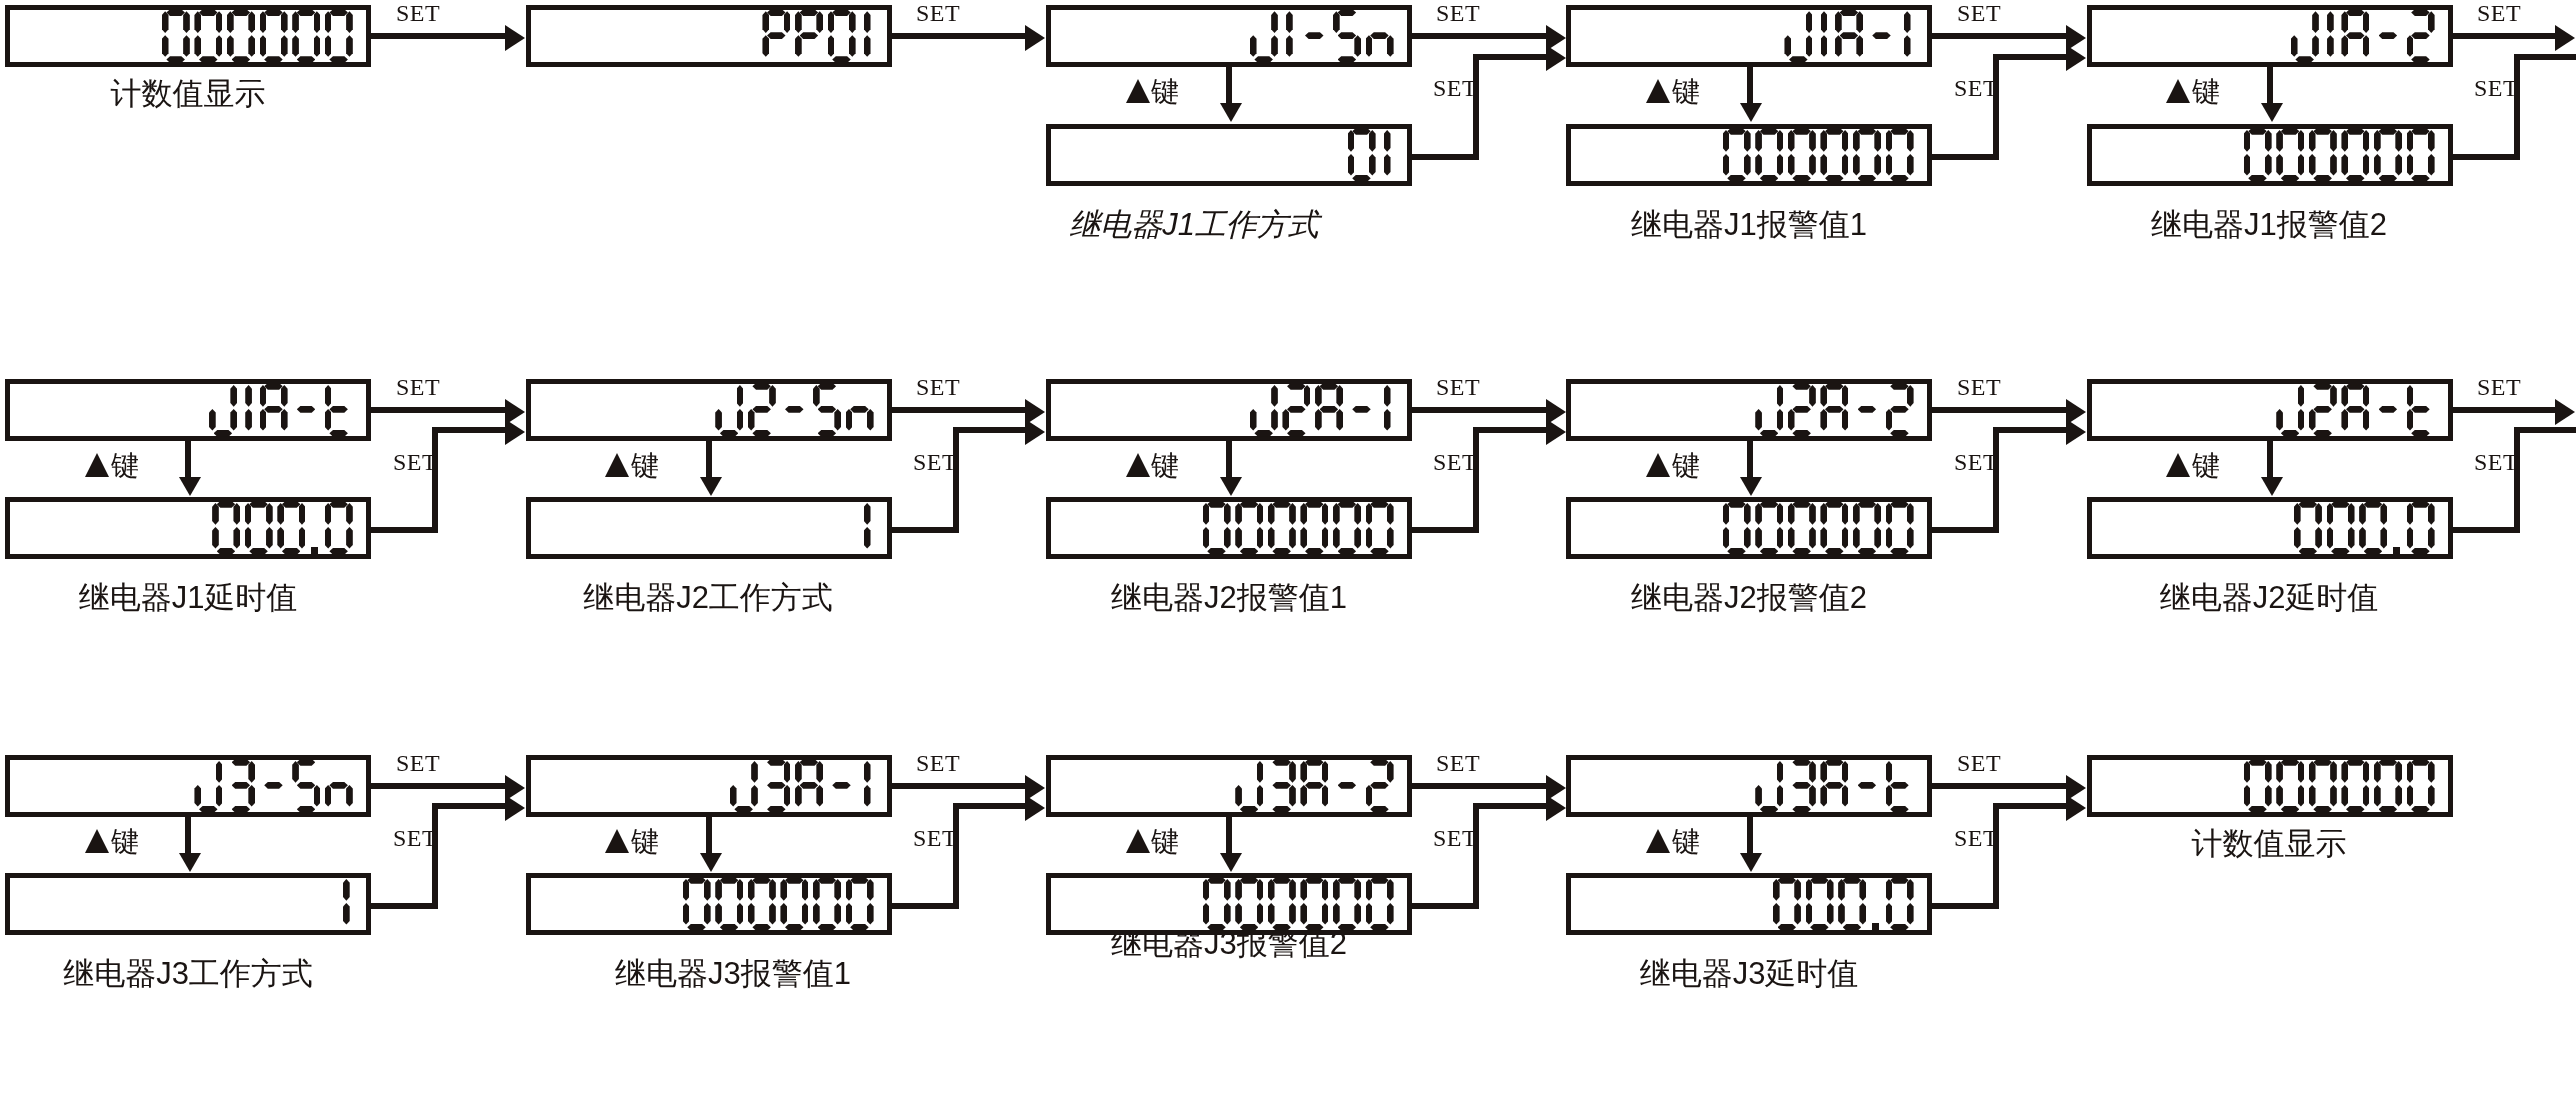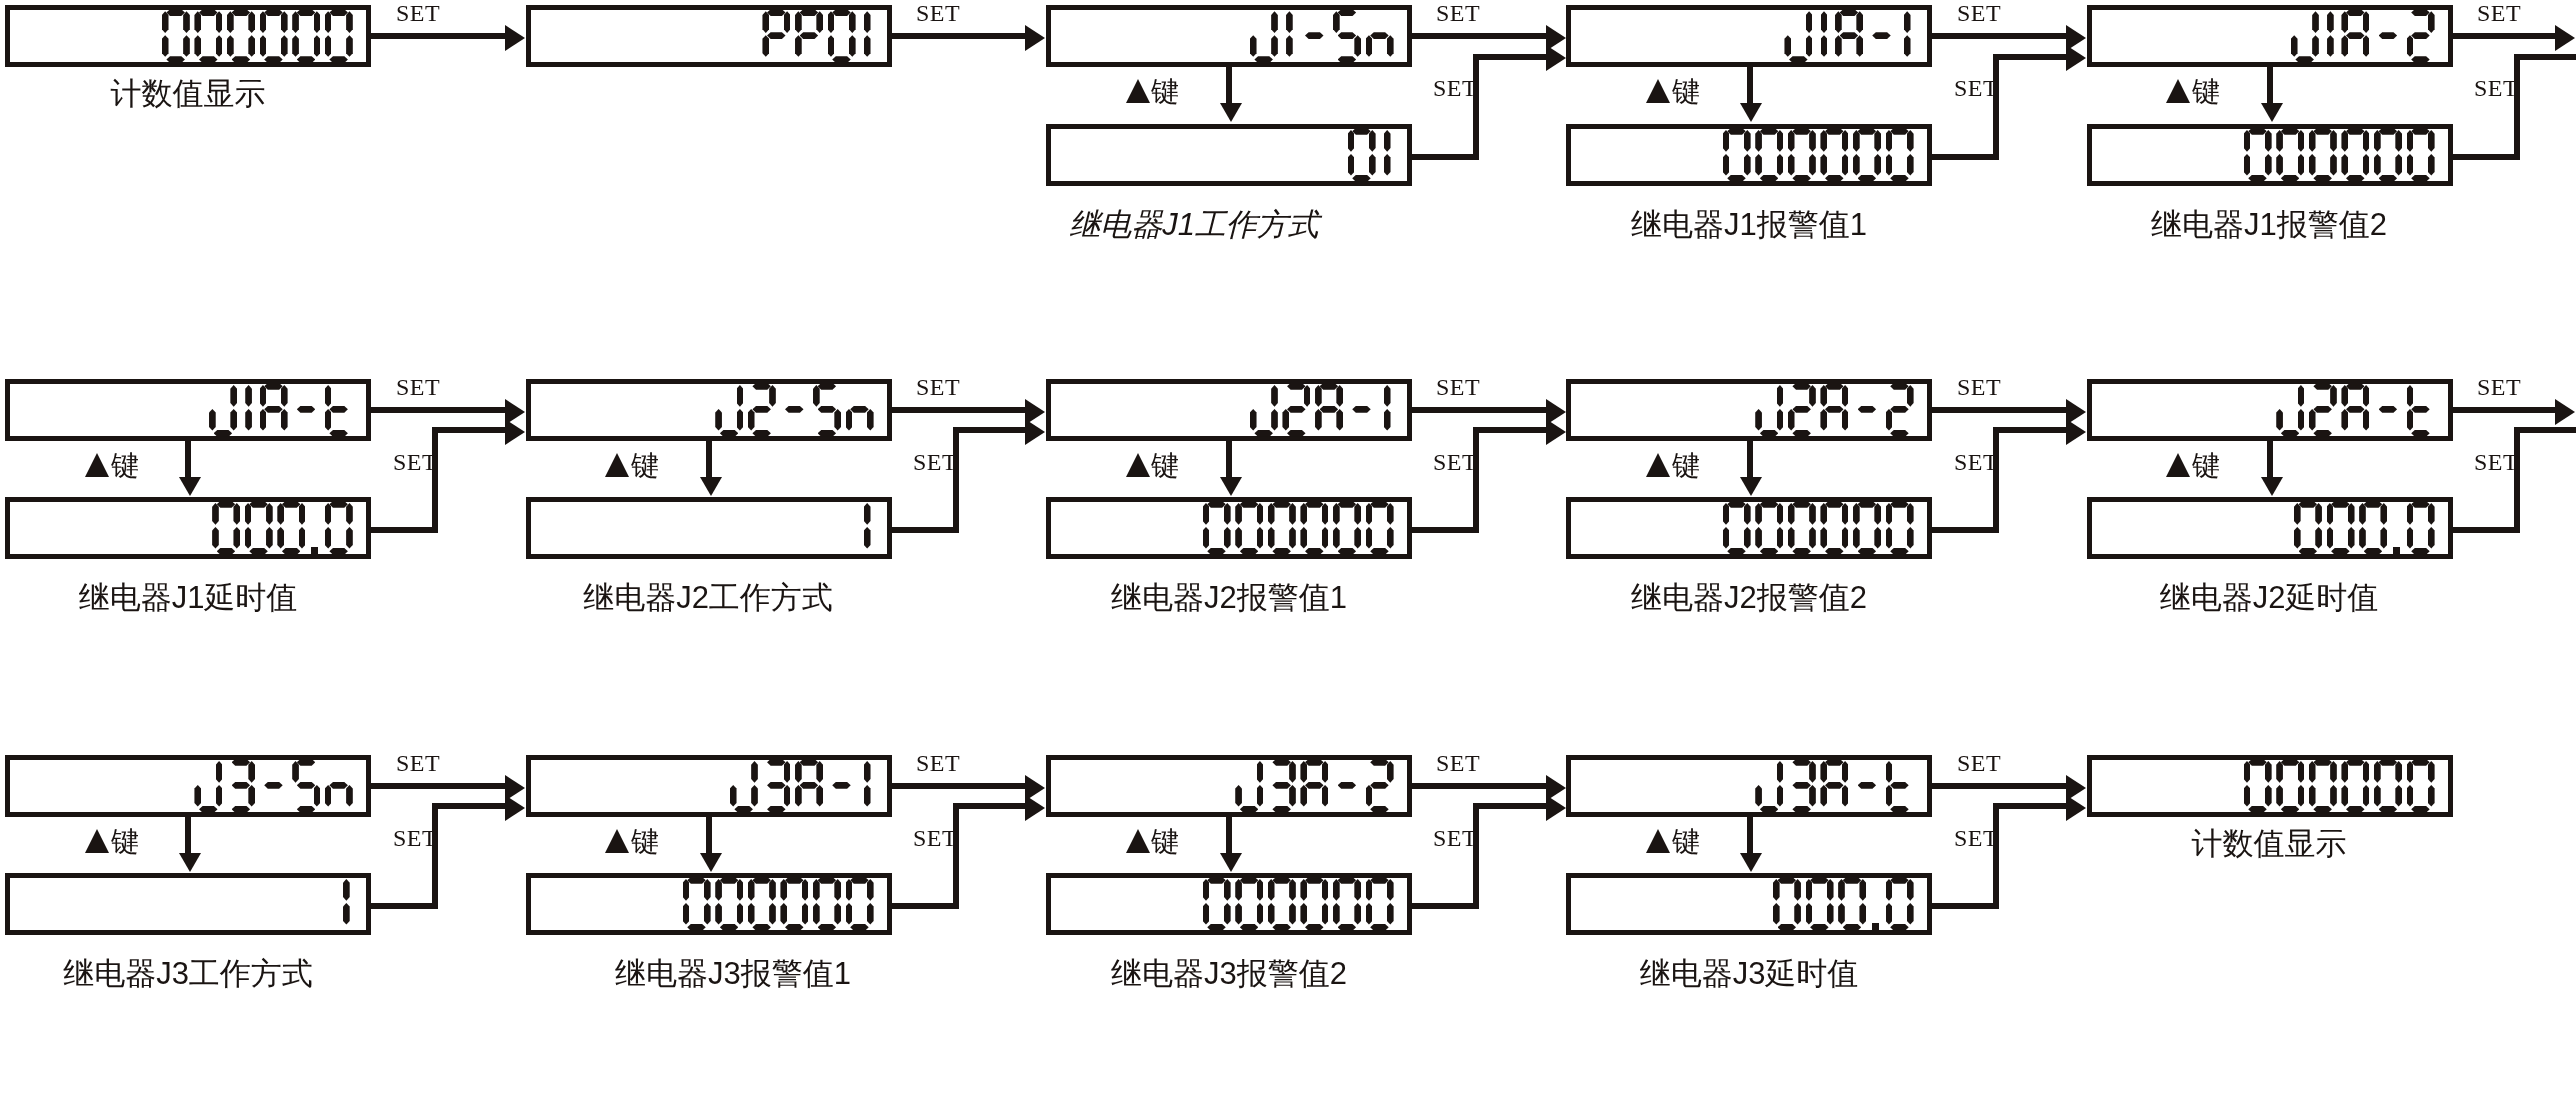--- a/index.html
+++ b/index.html
@@ -1143,21 +1143,21 @@
     </div>
     <div class="ln v" style="left: 1226px; top: 817px; height: 39px;"></div>
     <div class="arrowhead down" style="left: 1220px; top: 853px;"></div>
     <div class="tri" style="left: 1126px; top: 829px;"></div>
     <div class="keylbl" style="left: 1151px; top: 828px;">键</div>
     <div class="setlbl" style="left: 1433px; top: 826px;">SET</div>
     <div class="ln h" style="left: 1412px; top: 903px; width: 67px;"></div>
     <div class="ln v" style="left: 1473px; top: 803px; height: 106px;"></div>
     <div class="ln h" style="left: 1473px; top: 803px; width: 73px;"></div>
     <div class="arrowhead" style="left: 1546px; top: 795px;"></div>
-    <div class="caption" style="left: 1229px; top: 958px; transform: translateX(-50%);">继电器J3报警值2</div>
+    <div class="caption" style="left: 1229px; top: 928px; transform: translateX(-50%);">继电器J3报警值2</div>
     <div class="ln h" style="left: 1412px; top: 783px; width: 134px;"></div>
     <div class="arrowhead" style="left: 1546px; top: 775px;"></div>
     <div class="setlbl" style="left: 1436px; top: 751px;">SET</div>
     <div class="lcd" style="left: 1566px; top: 755px; width: 366px; height: 62px;">
       <span class="segs">
         <span class="seg">
           <i class="v b"></i>
           <i class="v c"></i>
           <i class="h d"></i>
           <i class="v e"></i>

